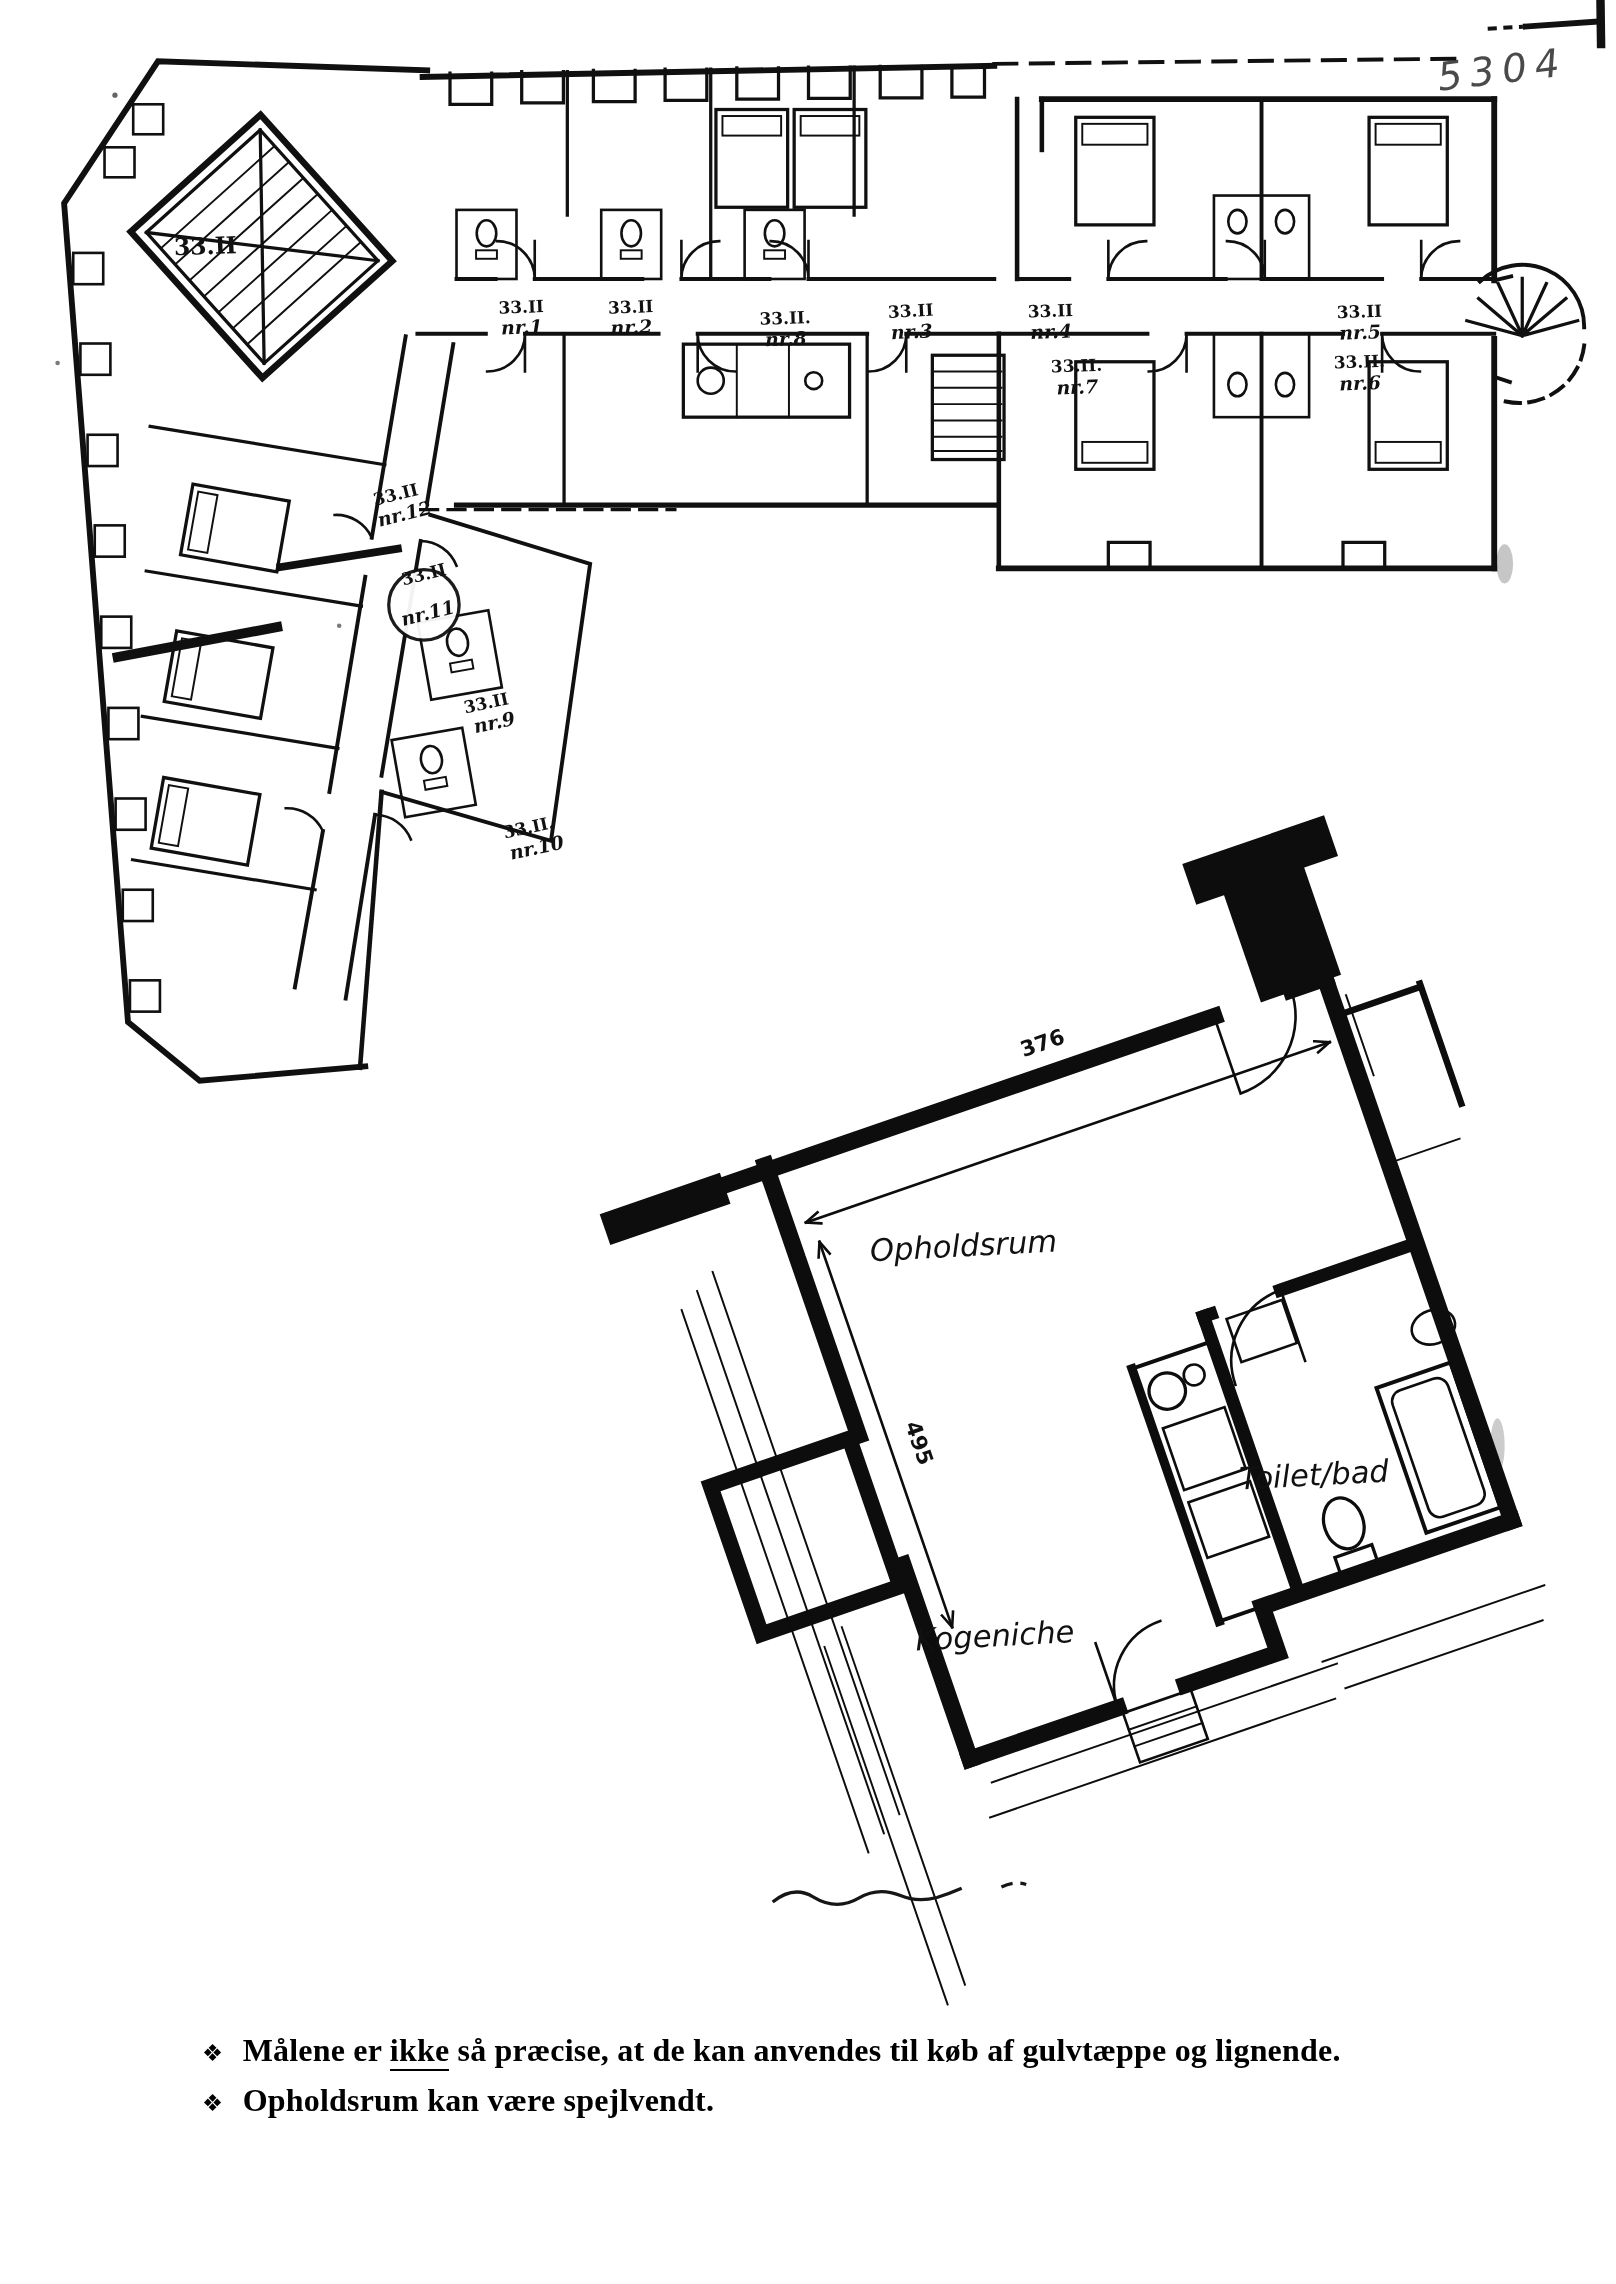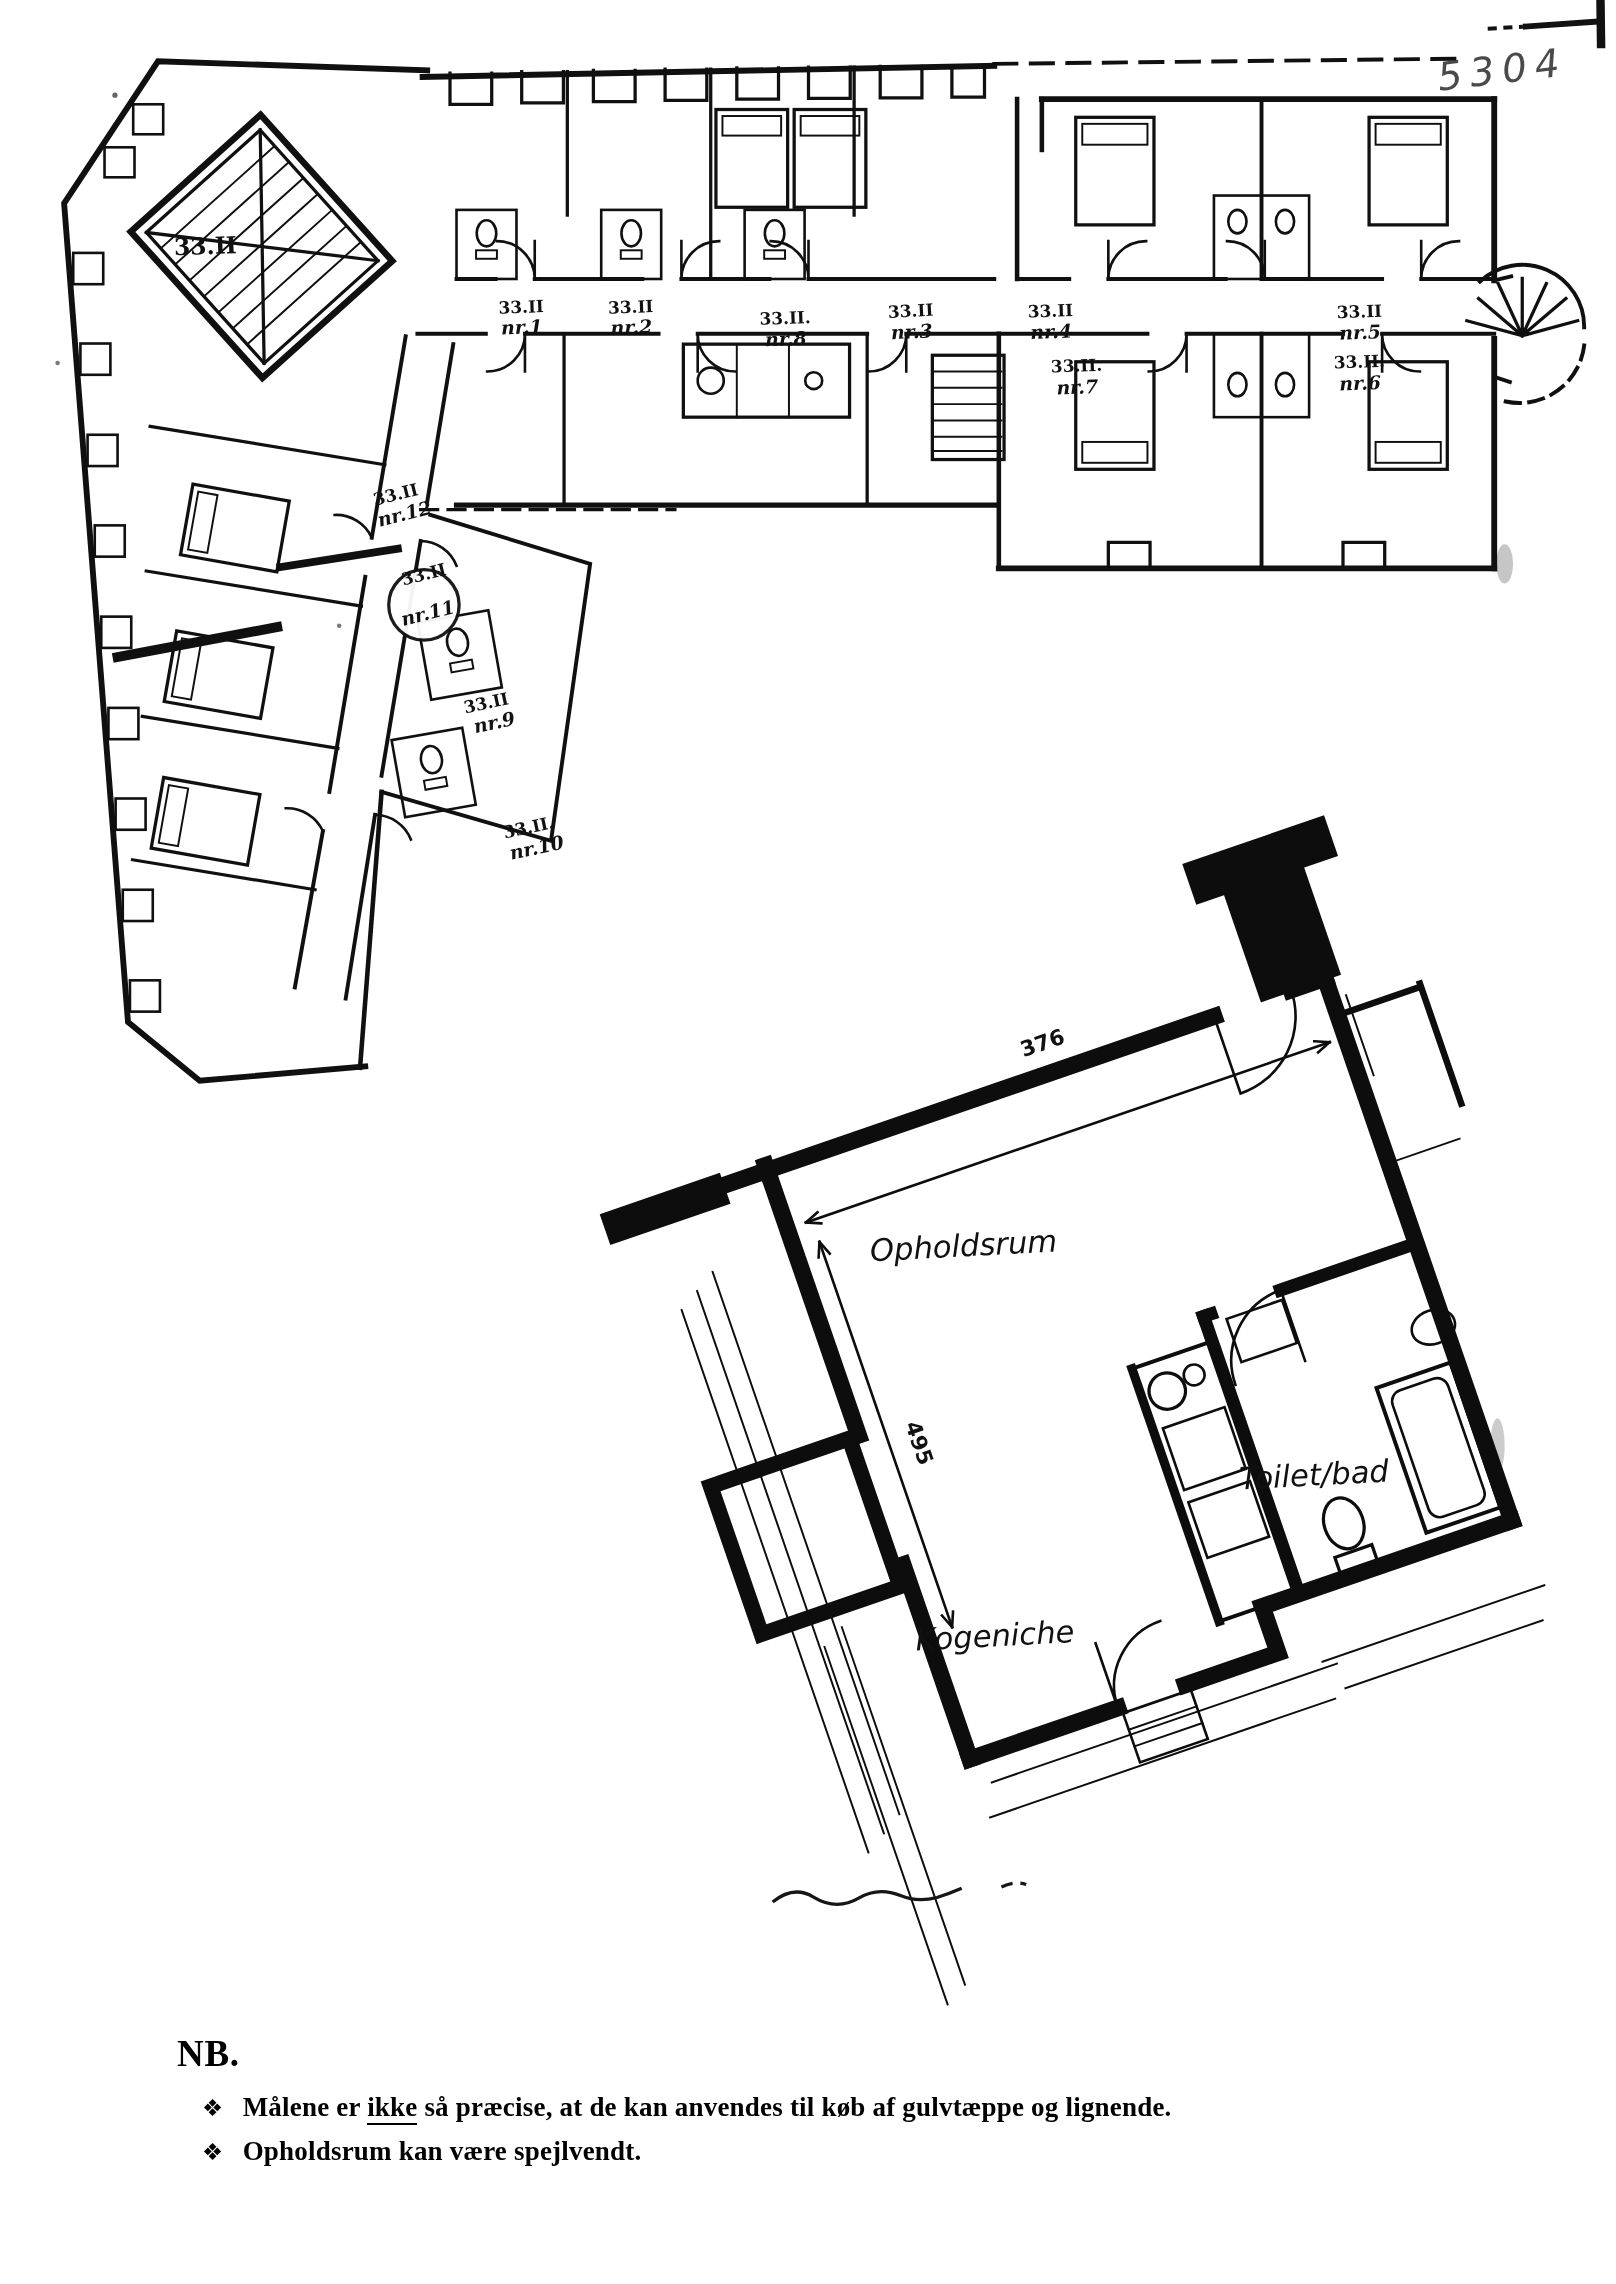--- a/index.html
+++ b/index.html
@@ -39,21 +39,21 @@
     align-items:baseline;
     margin:0 0 13px 0;
   }
   .bullet-glyph{
     font-family:"DejaVu Sans", sans-serif;
     font-size:23.5px;
     margin:0 19.6px 0 25px;
     flex:0 0 auto;
   }
   .bullet-text{
-    font-size:27px;
+    font-size:32px;
     font-weight:700;
     letter-spacing:0.2px;
   }
   .bullet-text .u{border-bottom:2.6px solid #000;padding-bottom:0.7px;}
   .bullet-text .u:empty{border-bottom:none;}
   text{fill:#111;}
   .unitpre{font-family:"DejaVu Serif", serif;font-weight:700;font-size:26px;}
   .unitnum{font-family:"DejaVu Serif", serif;font-weight:700;font-style:italic;font-size:29px;}
   .biglbl{font-family:"DejaVu Serif", serif;font-weight:700;font-size:36px;}
   .roomlbl{font-family:"DejaVu Sans", sans-serif;font-style:italic;font-size:47px;}
@@ -356,21 +356,20 @@
     <text class="dimlbl" x="1388" y="2185" transform="rotate(71 1388 2185)">495</text>
   </g>
 
   <path d="M1185,2918 q 32,-26 62,-8 q 36,22 70,2 q 30,-18 64,-4 q 26,11 56,3 q 20,-6 38,-14" stroke="#161616" stroke-width="5" fill="none"></path>
   <path d="M1536,2895 q 20,-10 38,-4" stroke="#161616" stroke-width="5" fill="none" stroke-dasharray="18 12"></path>
 </svg>
 
   <div class="handwritten">5304</div>
 
   <div class="nb">
-    <h2>NB.</h2>
     <div class="bullet-row">
       <span class="bullet-glyph">❖</span>
       <span class="bullet-text"><span>Målene er </span><span class="u">ikke</span><span> så præcise, at de kan anvendes til køb af gulvtæppe og lignende.</span></span>
     </div>
     <div class="bullet-row">
       <span class="bullet-glyph">❖</span>
       <span class="bullet-text"><span></span><span class="u"></span><span>Opholdsrum kan være spejlvendt.</span></span>
     </div>
   </div>
 

